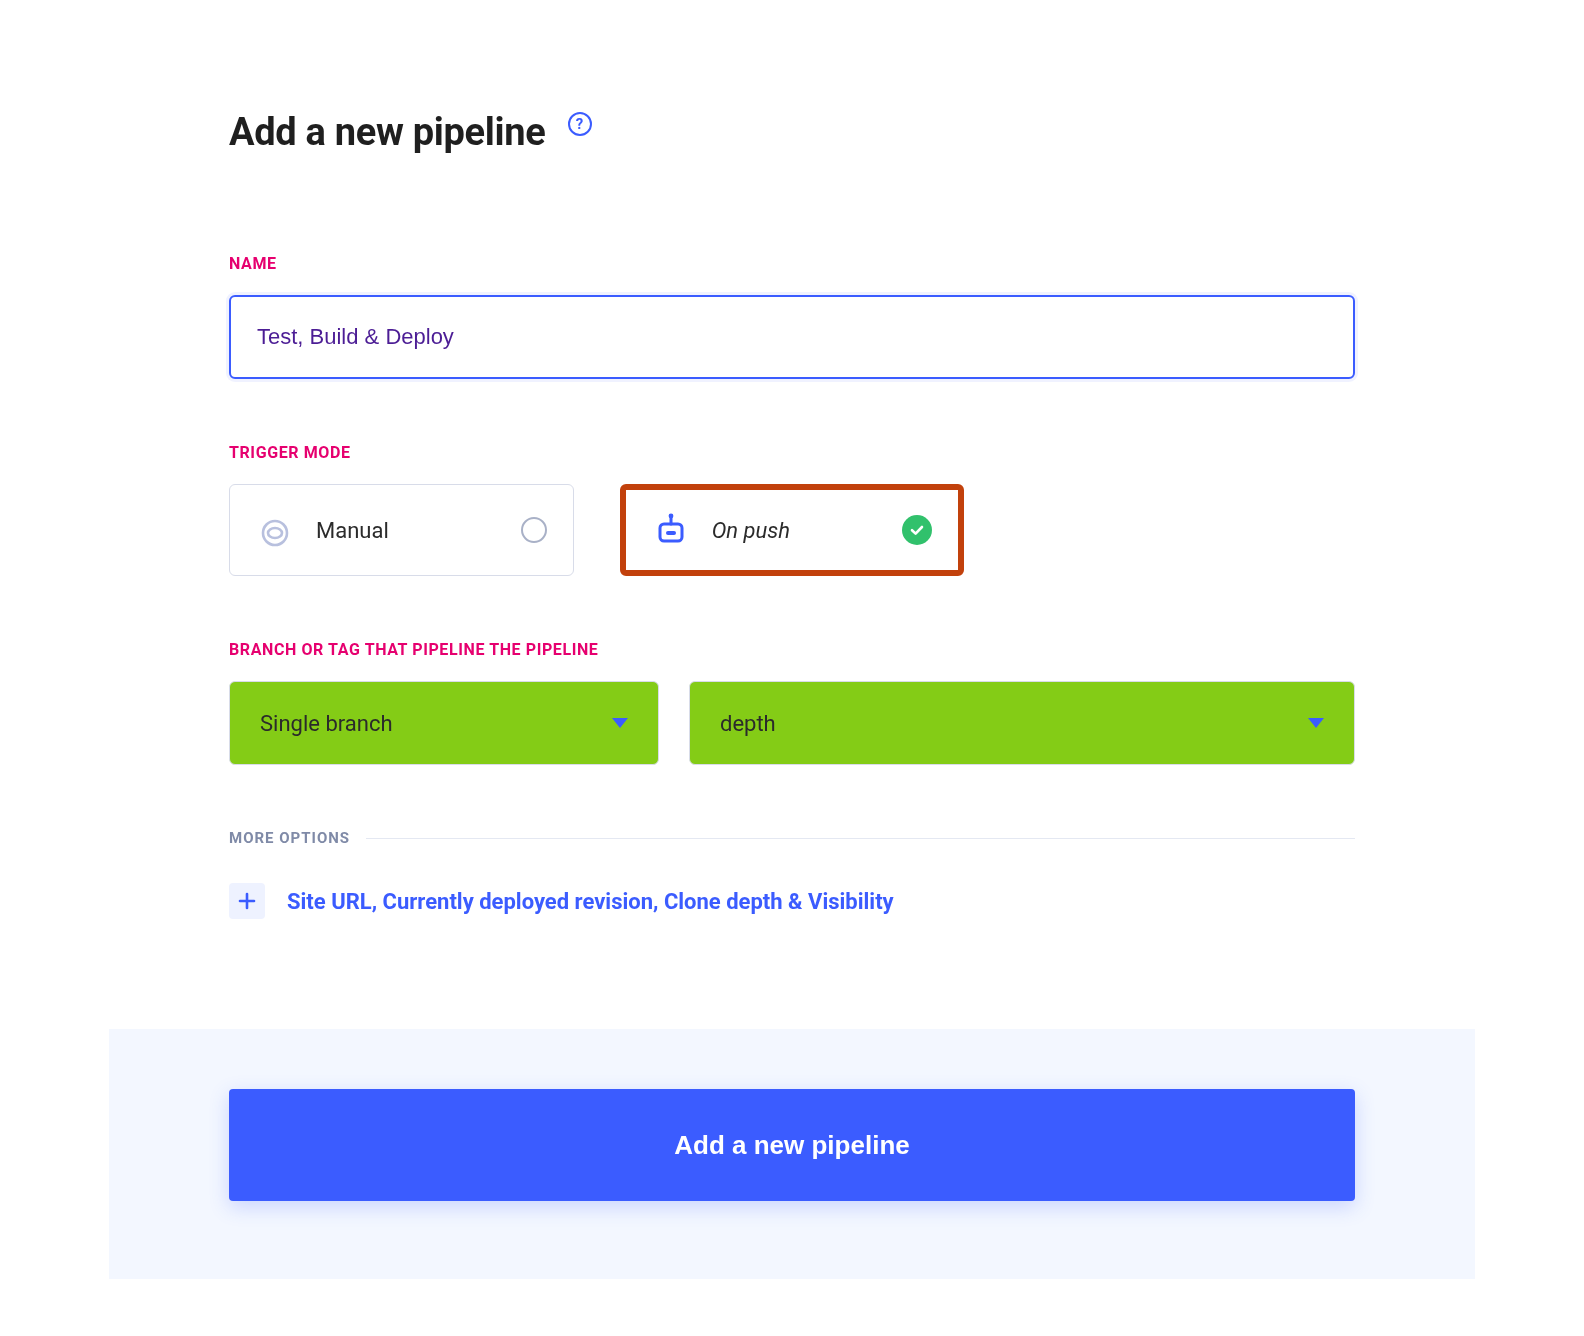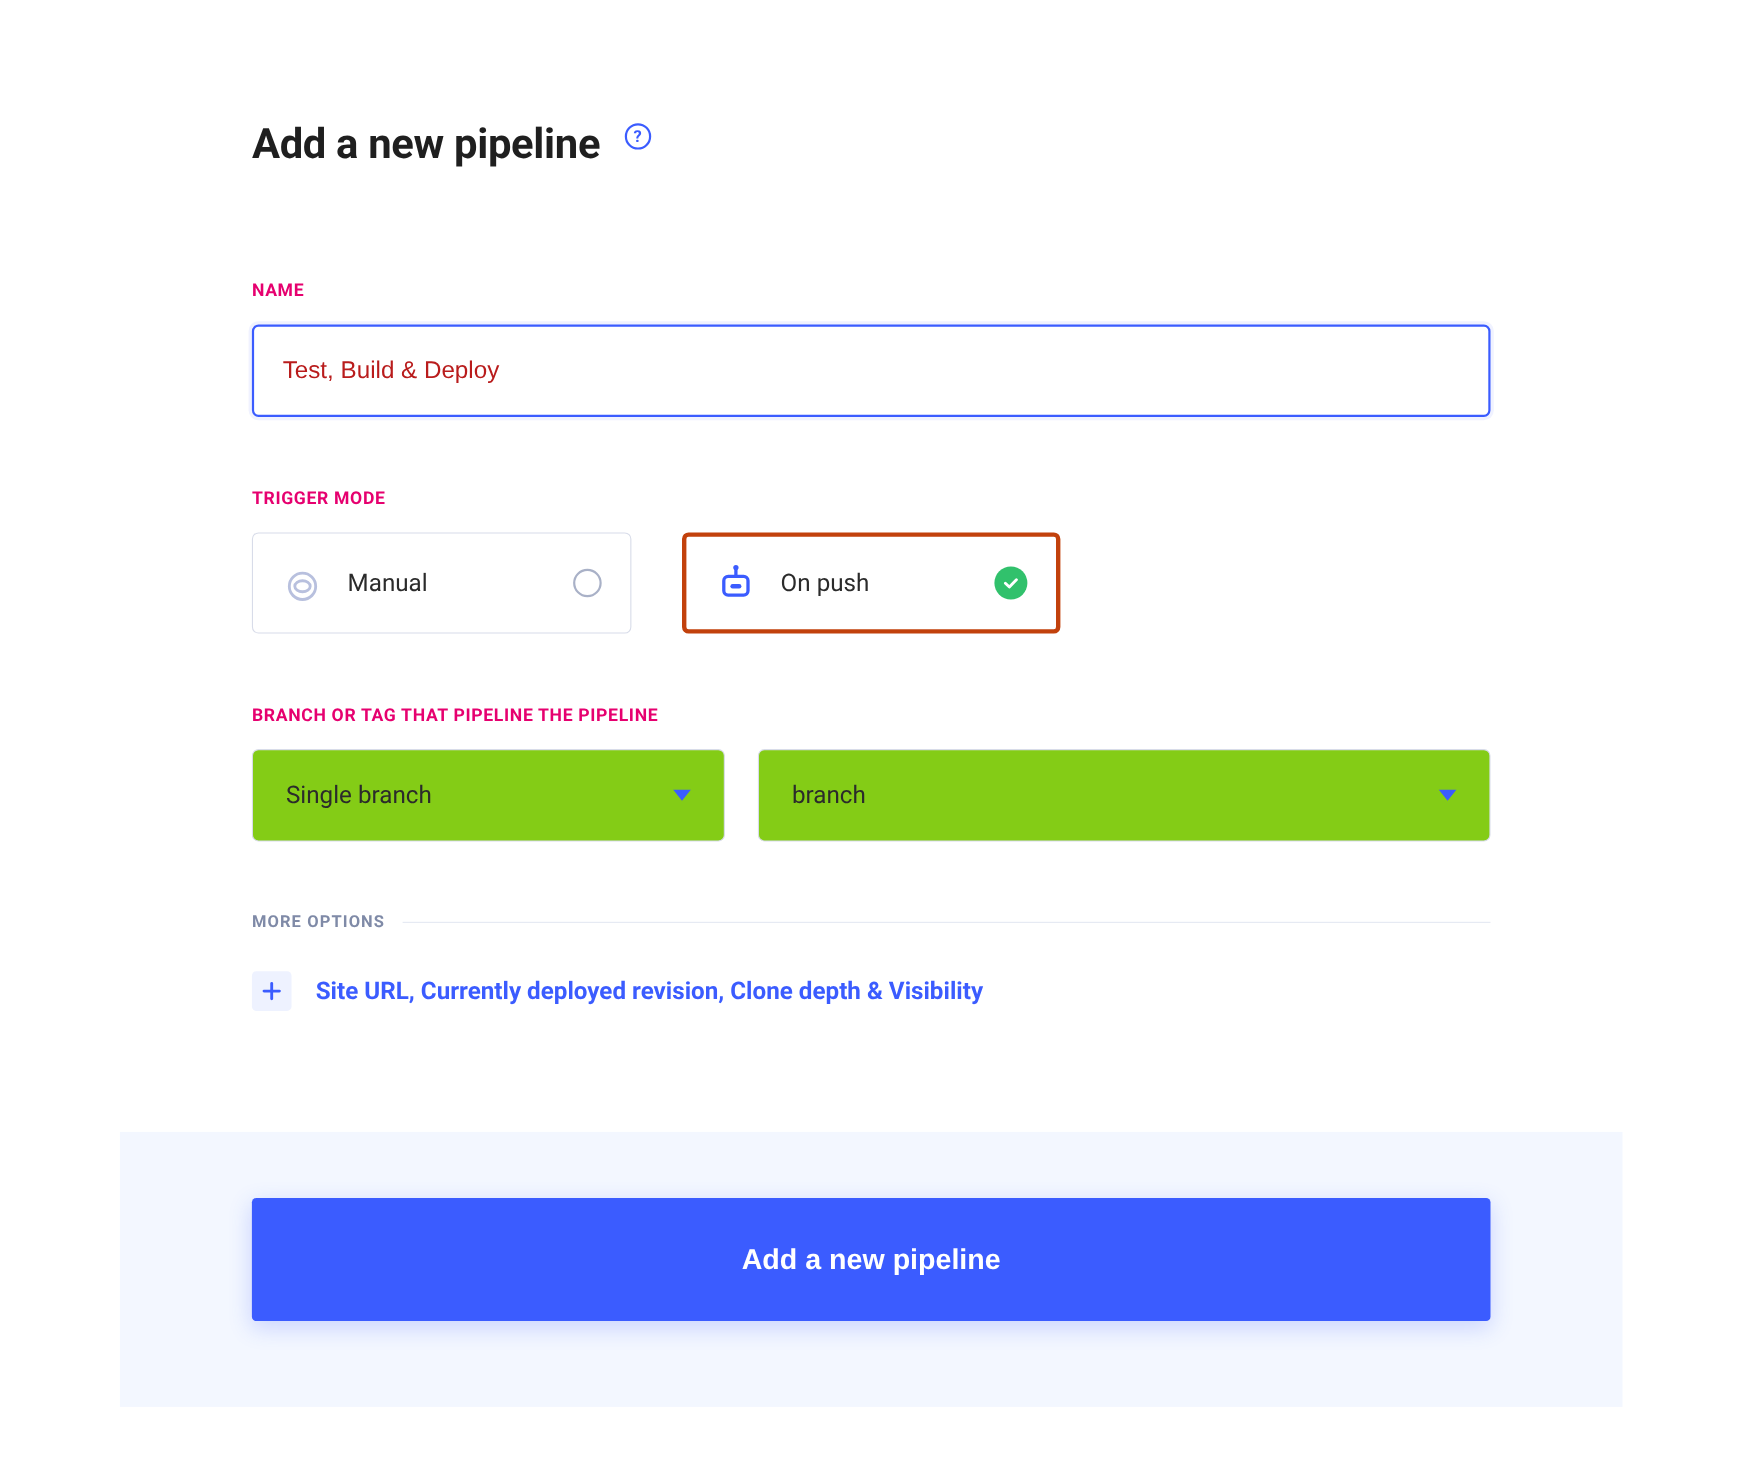--- a/index.html
+++ b/index.html
@@ -47,21 +47,21 @@
     color: #e6006f;
     margin-bottom: 22px;
   }
   .name-input {
     width: 100%;
     height: 84px;
     border: 2px solid #3b5cff;
     border-radius: 6px;
     box-shadow: 0 0 0 3px rgba(59,92,255,0.08);
     font-size: 22px;
-    color: #b91c1c;
+    color: #4c1d95;
     padding: 0 26px;
     outline: none;
   }
   .section { margin-bottom: 64px; }
 
   .trigger-grid {
     display: grid;
     grid-template-columns: repeat(3, 1fr);
     gap: 46px;
   }
@@ -70,21 +70,22 @@
     border-radius: 6px;
     height: 92px;
     display: flex;
     align-items: center;
     padding: 0 26px;
     gap: 22px;
     cursor: pointer;
     background: #fff;
   }
   .trigger-card.selected {
-    border: 4px solid #c2410c;
+    border: 6px solid #c2410c;
+    font-style: italic;
   }
   .trigger-label { font-size: 22px; color: #2b2b2b; flex: 1; }
   .radio {
     width: 26px; height: 26px;
     border: 2px solid #a9b1c7;
     border-radius: 50%;
     background: #fff;
     flex-shrink: 0;
   }
   .check {
@@ -223,21 +224,21 @@
     </div>
 
     <div class="section">
       <div class="field-label">BRANCH OR TAG THAT PIPELINE THE PIPELINE</div>
       <div class="branch-row">
         <div class="select-like">
           <span>Single branch</span>
           <span class="chevron-down"></span>
         </div>
         <div class="select-like">
-          <span>branch</span>
+          <span>depth</span>
           <span class="chevron-down"></span>
         </div>
       </div>
     </div>
 
     <div class="more-options">
       <span class="more-options-label">MORE OPTIONS</span>
       <span class="more-options-line"></span>
     </div>
 

